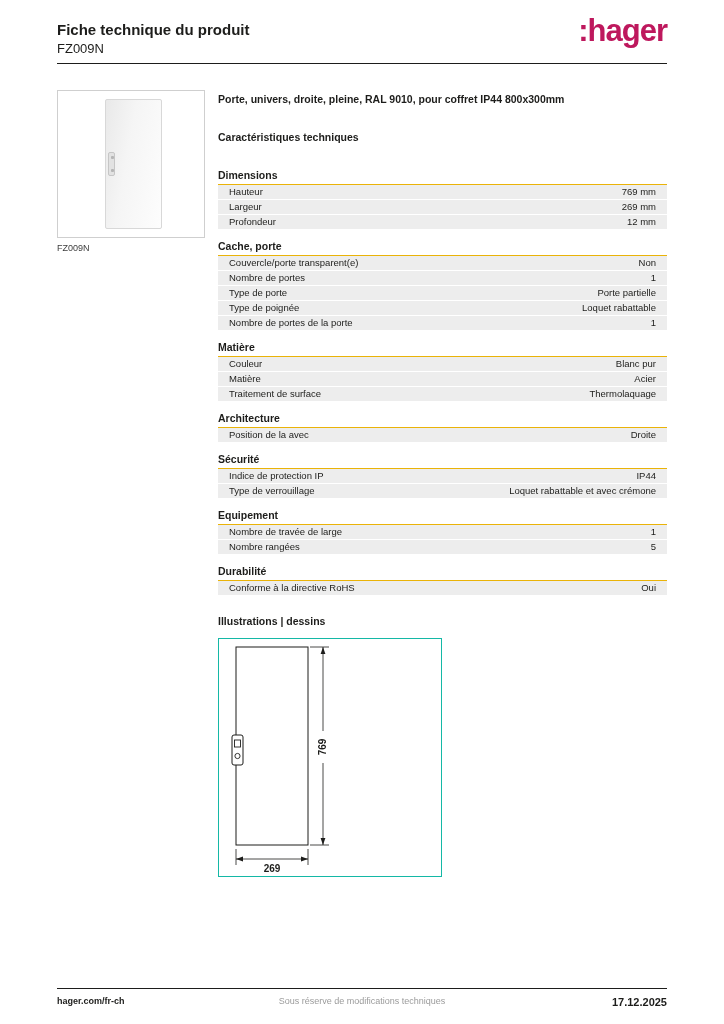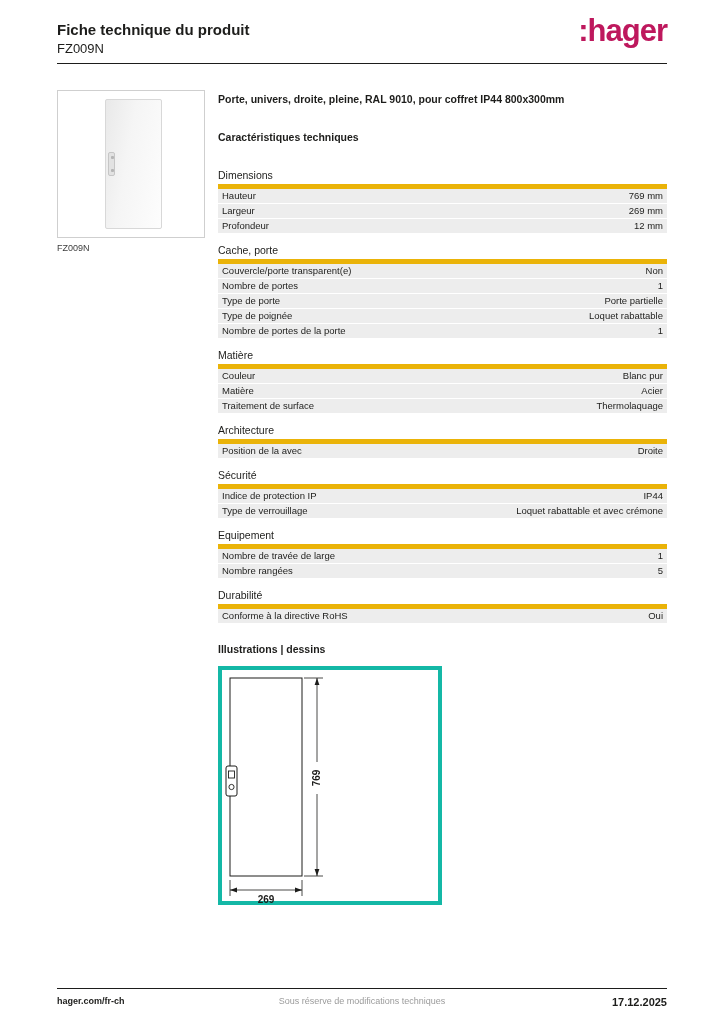--- a/index.html
+++ b/index.html
@@ -33,30 +33,30 @@
   .door-handle::before { top: 3px; }
   .door-handle::after  { bottom: 3px; }
   .image-caption { position: absolute; left: 57px; top: 243px; font-size: 9px; color: #3c3c3c; }
 
   
   .main { position: absolute; left: 218px; top: 93px; width: 449px; }
   .description { font-size: 10.5px; font-weight: bold; line-height: 1.25; margin-bottom: 25px; }
   .char-title  { font-size: 10.5px; font-weight: bold; margin-bottom: 26px; }
 
   .section { margin-bottom: 10px; }
-  .section-title { font-size: 10.5px; font-weight: normal; line-height: 13px;
-                   padding-bottom: 2px; border-bottom: 5px solid #eab308; }
+  .section-title { font-size: 10.5px; font-weight: bold; line-height: 13px;
+                   padding-bottom: 2px; border-bottom: 1px solid #eab308; }
   .row { display: flex; justify-content: space-between; align-items: center;
-         font-size: 9.5px; line-height: 10px; padding: 2px 4px;
+         font-size: 9.5px; line-height: 10px; padding: 2px 11px;
          background: #ededed; border-bottom: 1px solid #ffffff; height: 15px; }
   .row .lbl { text-align: left; white-space: nowrap; }
   .row .val { white-space: nowrap; }
 
   .illus-title { font-size: 10.5px; font-weight: bold; margin: 19px 0 11px 0; }
-  .drawing { width: 224px; height: 239px; border: 4px solid #14b8a6; background: #fff; }
+  .drawing { width: 224px; height: 239px; border: 1px solid #14b8a6; background: #fff; padding-left: 9px; }
 
   
   .footer-rule  { position: absolute; left: 57px; width: 610px; top: 988px; height: 1px; background: #1d1d1b; }
   .footer-left  { position: absolute; left: 57px;  top: 996px; font-size: 9px; font-weight: bold; }
   .footer-center{ position: absolute; left: 162px; width: 400px; top: 996px; font-size: 9px;
                   color: #9b9b9b; text-align: center; }
   .footer-right { position: absolute; right: 57px; top: 996px; font-size: 11px; font-weight: bold; }
 </style>
 </head>
 <body>

